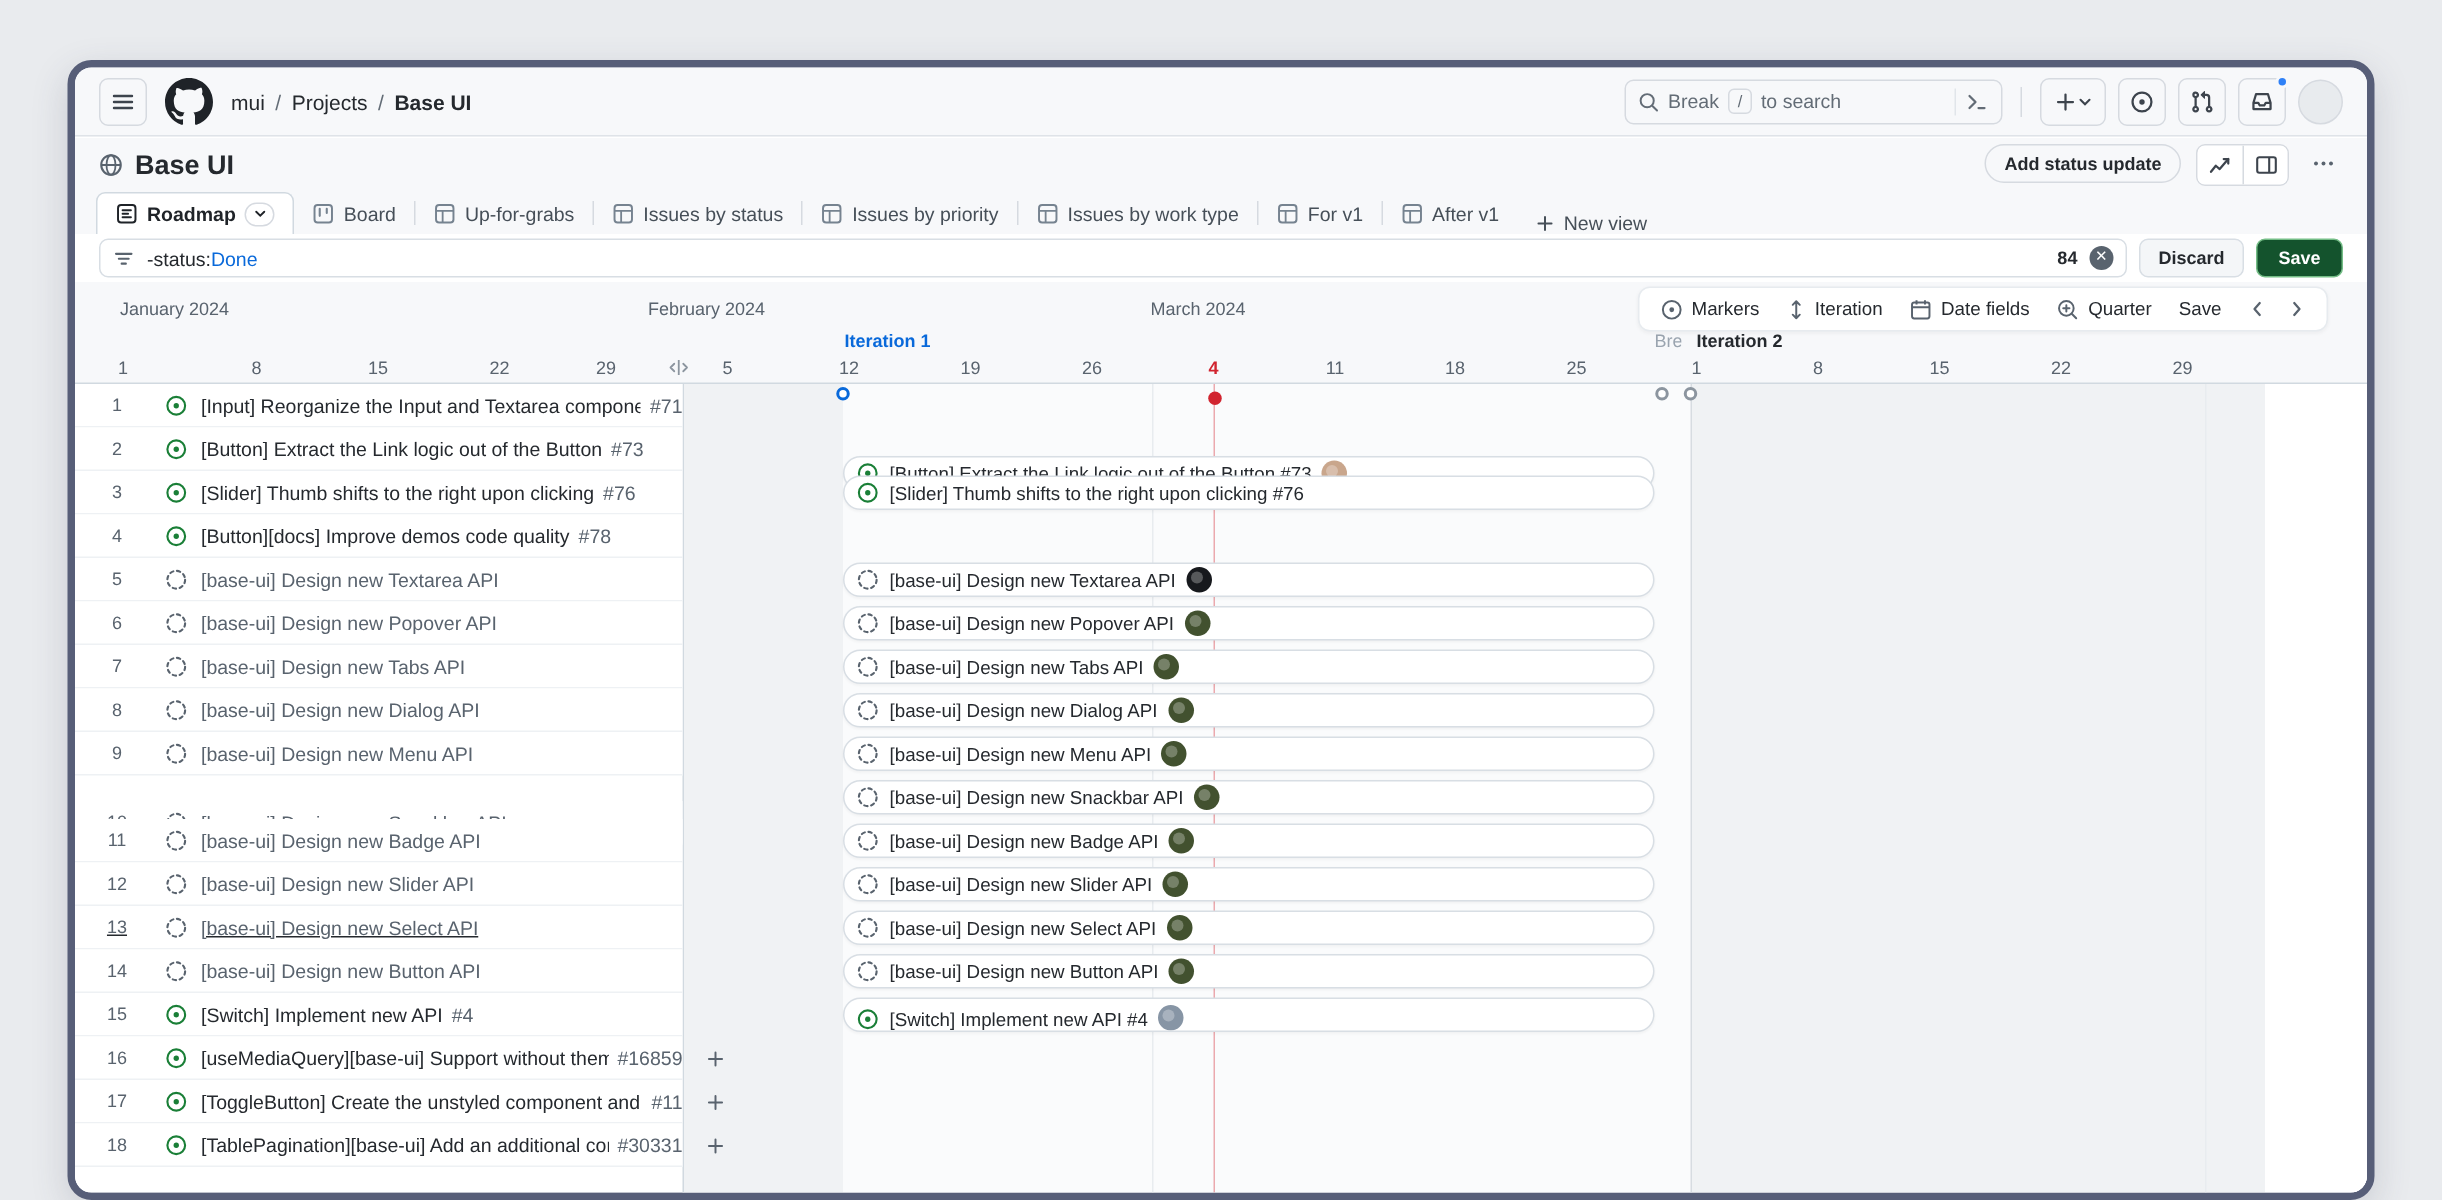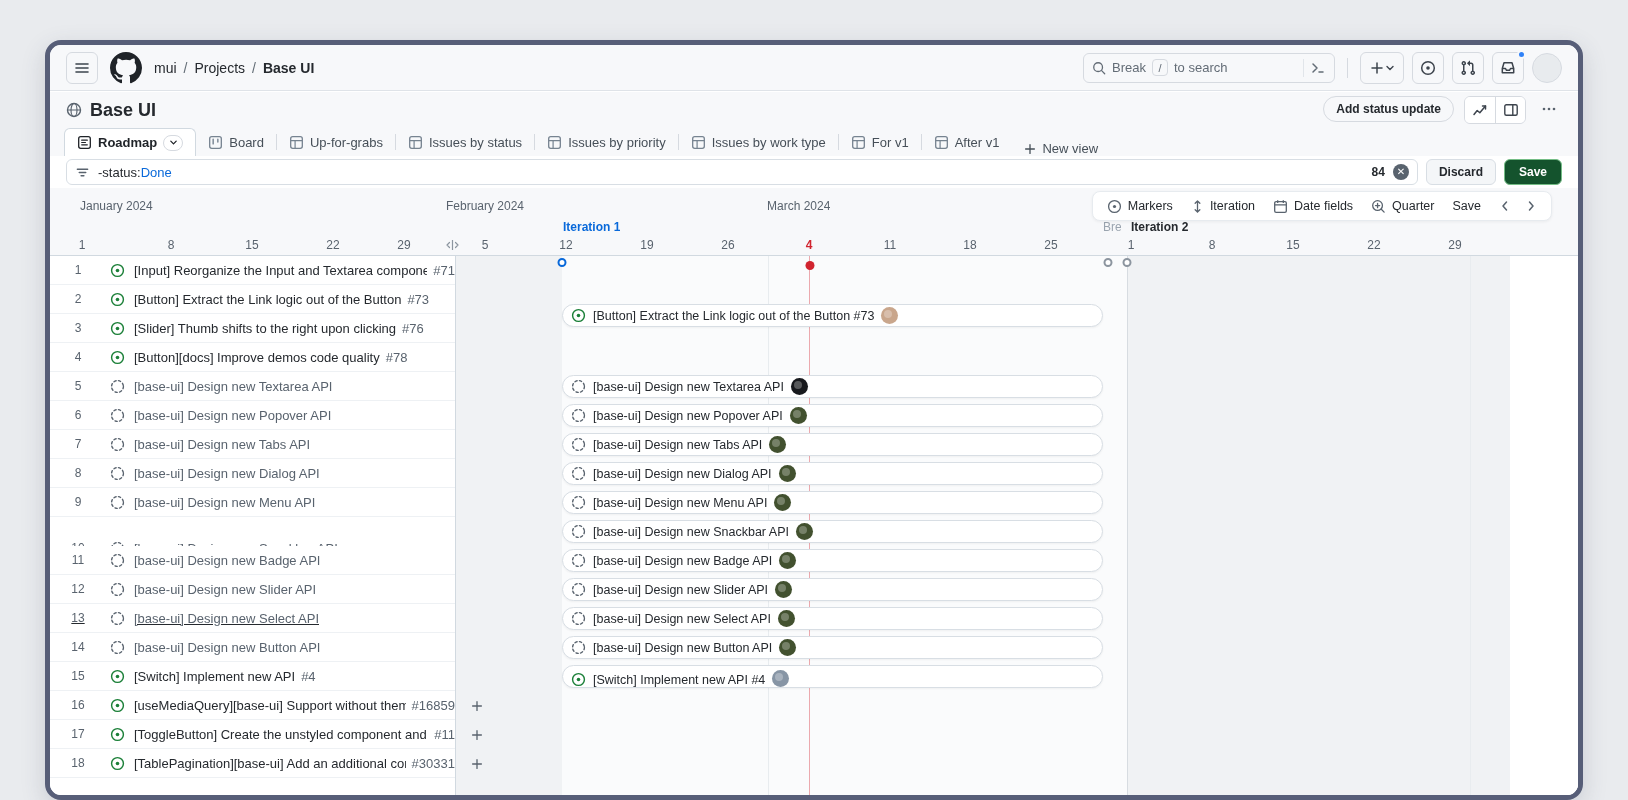--- a/index.html
+++ b/index.html
@@ -426,21 +426,21 @@
       <div class="tl-nav">
         <svg width="12" height="12" viewBox="0 0 12 12">
               <path d="M7.5 2 4 6l3.5 4" fill="none" stroke="currentColor" stroke-width="1.5" stroke-linecap="round" stroke-linejoin="round"></path>
             </svg>
         <svg width="12" height="12" viewBox="0 0 12 12">
               <path d="M4.5 2 8 6l-3.5 4" fill="none" stroke="currentColor" stroke-width="1.5" stroke-linecap="round" stroke-linejoin="round"></path>
             </svg>
       </div>
     </div>
   <div class="month-label" style="left: 30px;">January 2024</div>
-        <div class="month-label" style="left: 396px;">February 2024</div>
+        <div class="month-label" style="left: 382px;">February 2024</div>
         <div class="month-label" style="left: 717px;">March 2024</div>
         <div class="month-label" style="left: 1078px; width: 38px; color: rgb(154, 164, 175);">April 2024</div>
         <div class="iter-label iter-current" style="left: 513px;">Iteration 1</div>
         <div class="iter-label iter-muted" style="left: 1053px; width: 18px;">Break</div>
         <div class="iter-label iter-upcoming" style="left: 1081px;">Iteration 2</div>
         <div class="tick" style="left: 32px;">1</div>
         <div class="tick" style="left: 121px;">8</div>
         <div class="tick" style="left: 202px;">15</div>
         <div class="tick" style="left: 283px;">22</div>
         <div class="tick" style="left: 354px;">29</div>
@@ -509,20 +509,29 @@
           <span class="row-num">3</span>
           <span class="row-icon">
             <svg width="15" height="15" viewBox="0 0 16 16" style="color:#1a7f37">
               <circle cx="8" cy="8" r="6.3" fill="none" stroke="currentColor" stroke-width="1.5"></circle>
               <circle cx="8" cy="8" r="1.9" fill="currentColor"></circle>
             </svg>
           </span>
           <span class="row-title">[Slider] Thumb shifts to the right upon clicking</span>
           <span class="row-issue">#76</span>
         </div>
+        <div class="bar" style="left: 512px; width: 541px; top: 61px;">
+          <span style="display: flex;">
+            <svg width="15" height="15" viewBox="0 0 16 16" style="color:#1a7f37">
+              <circle cx="8" cy="8" r="6.3" fill="none" stroke="currentColor" stroke-width="1.5"></circle>
+              <circle cx="8" cy="8" r="1.9" fill="currentColor"></circle>
+            </svg>
+          </span>
+          <span>[Slider] Thumb shifts to the right upon clicking #76</span>
+        </div>
         <div class="list-row" style="top: 87px;">
           <span class="row-num">4</span>
           <span class="row-icon">
             <svg width="15" height="15" viewBox="0 0 16 16" style="color:#1a7f37">
               <circle cx="8" cy="8" r="6.3" fill="none" stroke="currentColor" stroke-width="1.5"></circle>
               <circle cx="8" cy="8" r="1.9" fill="currentColor"></circle>
             </svg>
           </span>
           <span class="row-title">[Button][docs] Improve demos code quality</span>
           <span class="row-issue">#78</span>

